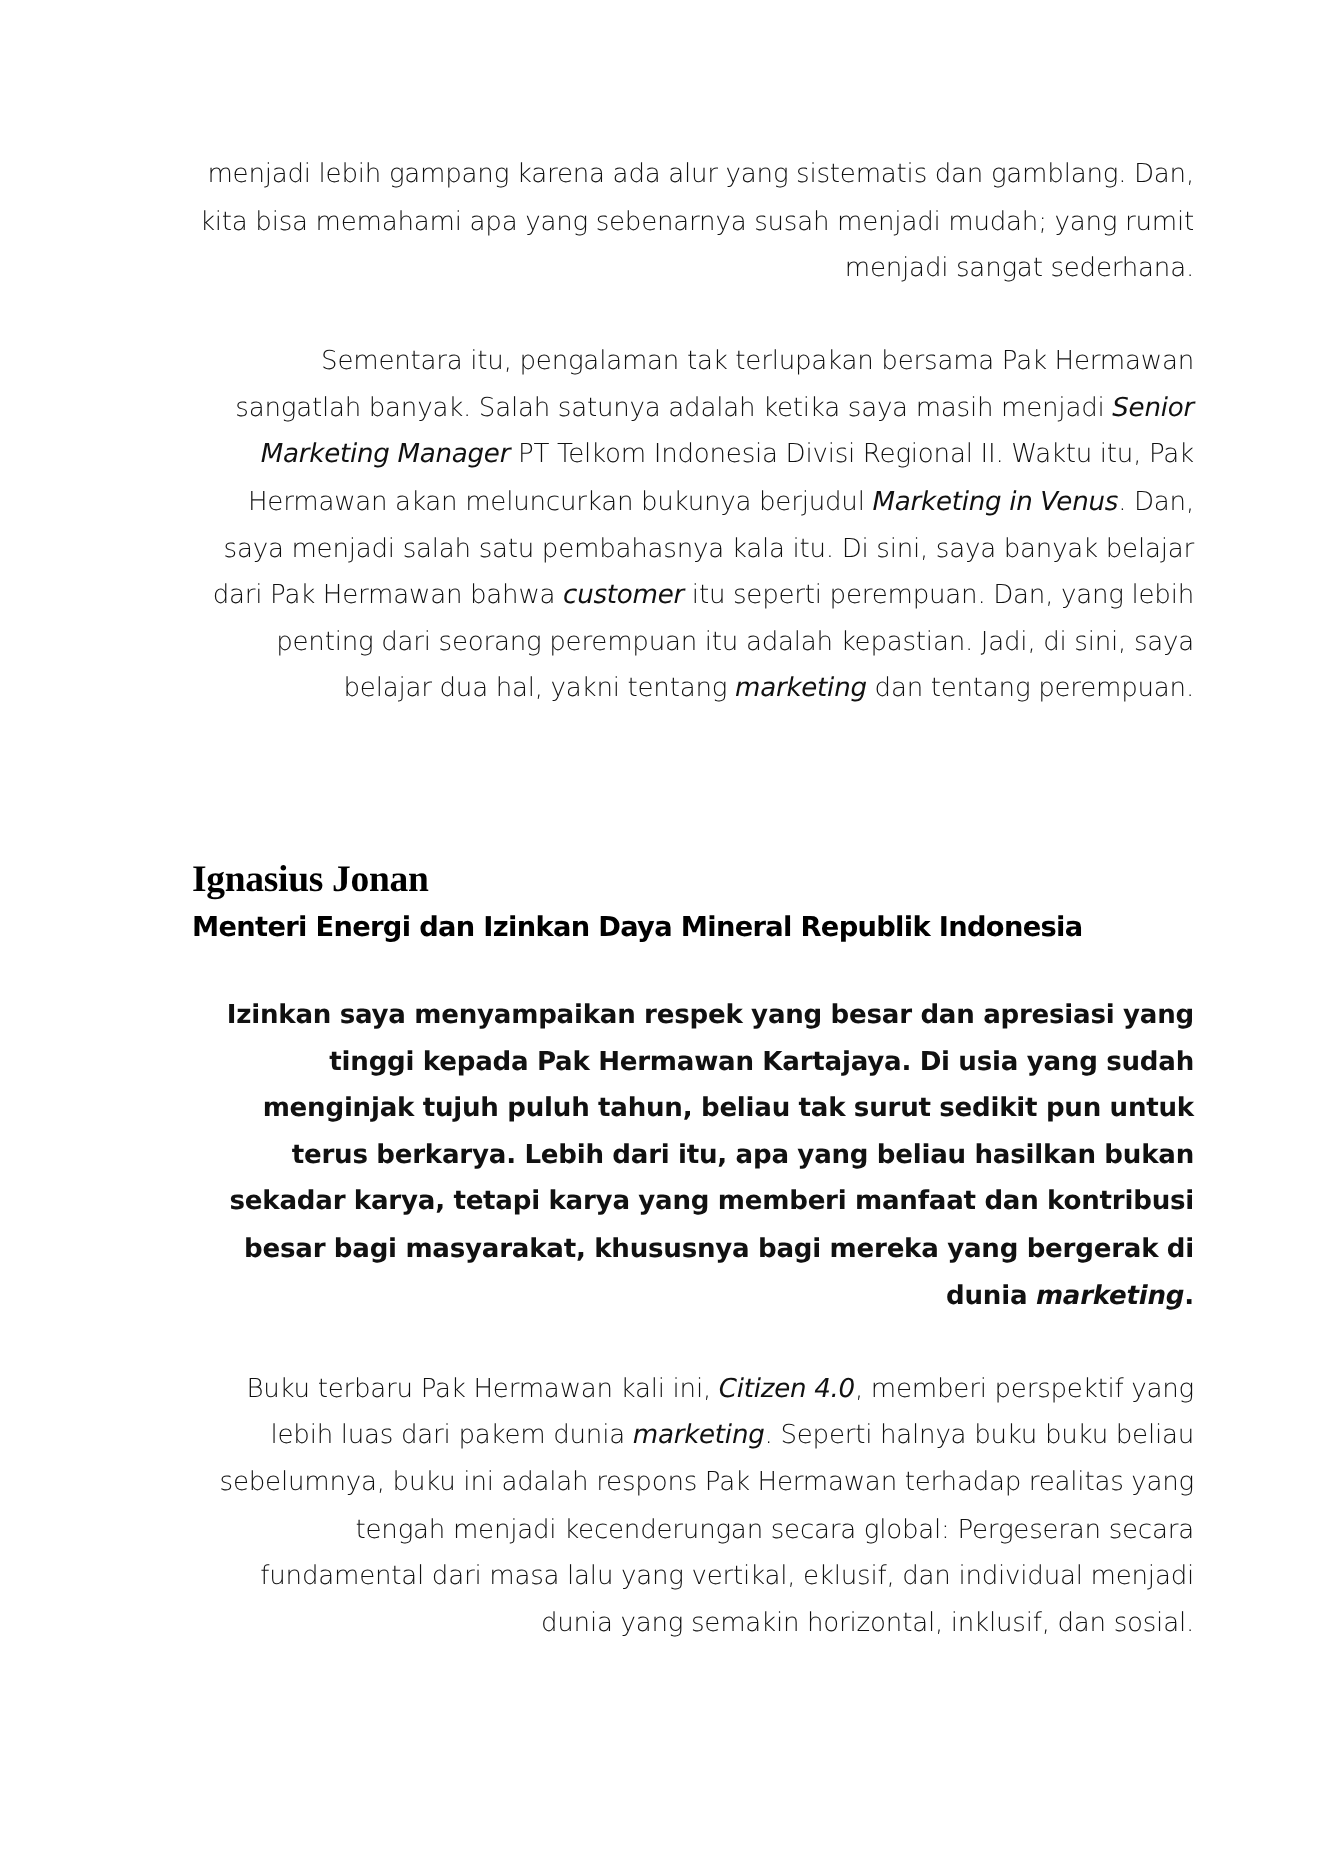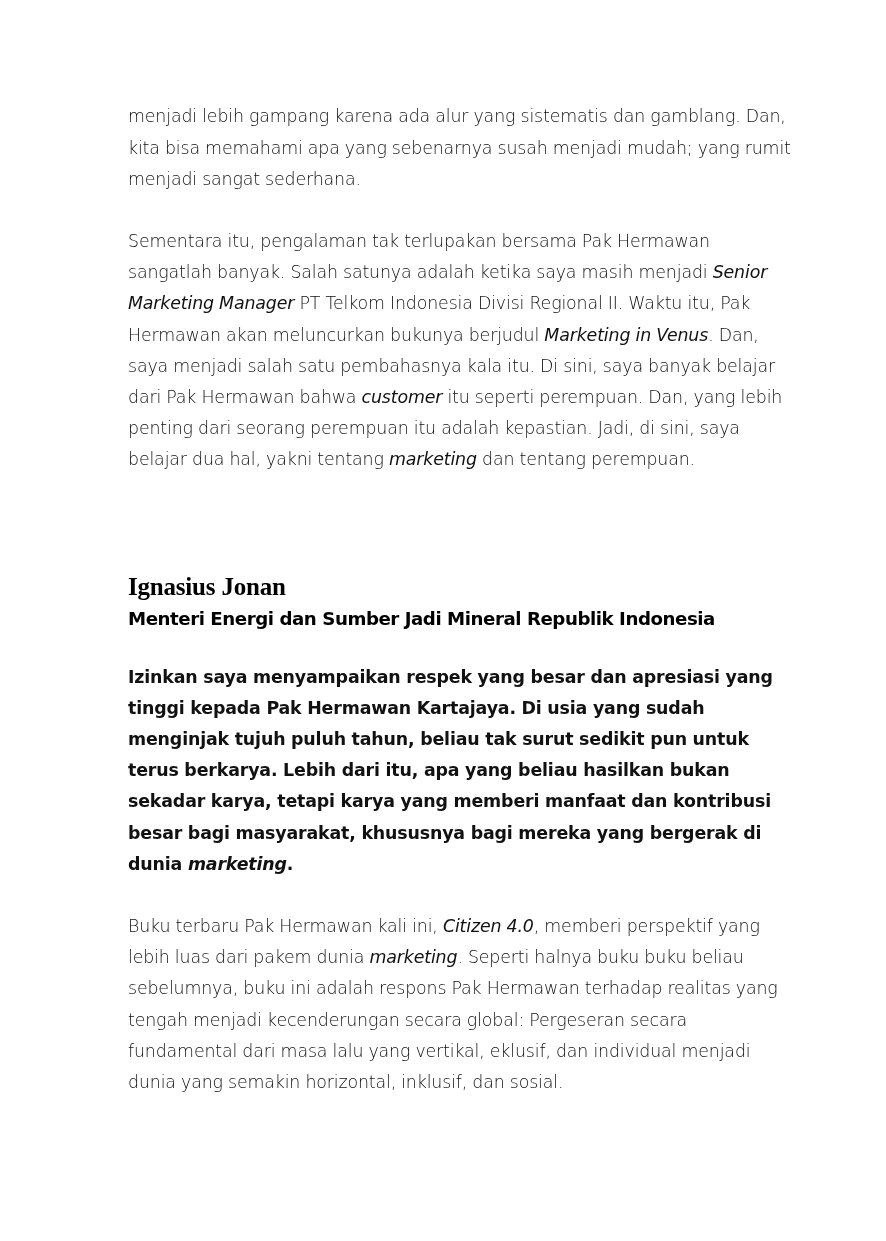--- a/index.html
+++ b/index.html
@@ -22,21 +22,21 @@
     top: 84px;
     width: 668px;
   }
   
   .para {
     font-family: "DejaVu Sans", sans-serif;
     font-size: 17.4px;
     font-weight: 300;
     line-height: 31.2px;
     color: #111111;
-    text-align: left;
+    text-align: right;
     letter-spacing: -0.15px;
     word-spacing: -0.2px;
     -webkit-font-smoothing: antialiased;
   }
   .para + .para {
     margin-top: 31px;
   }
   .para i,
   .para em {
     font-style: italic;
@@ -73,21 +73,21 @@
 
 <div class="page">
   <div class="content">
 
     <p class="para"><span>menjadi lebih gampang karena ada alur yang sistematis dan gamblang. Dan, kita bisa memahami apa yang sebenarnya susah menjadi mudah; yang rumit menjadi sangat sederhana.</span></p>
 
     <p class="para"><span>Sementara itu, pengalaman tak terlupakan bersama Pak Hermawan sangatlah banyak. Salah satunya adalah ketika saya masih menjadi </span><i>Senior Marketing Manager</i><span> PT Telkom Indonesia Divisi Regional II. Waktu itu, Pak Hermawan akan meluncurkan bukunya berjudul </span><i>Marketing in Venus</i><span>. Dan, saya menjadi salah satu pembahasnya kala itu. Di sini, saya banyak belajar dari Pak Hermawan bahwa </span><i>customer</i><span> itu seperti perempuan. Dan, yang lebih penting dari seorang perempuan itu adalah kepastian. Jadi, di sini, saya belajar dua hal, yakni tentang </span><i>marketing</i><span> dan tentang perempuan.</span></p>
 
     <div class="heading-block">
       <h1 class="person-name">Ignasius Jonan</h1>
-      <h2 class="person-title">Menteri Energi dan Sumber Jadi Mineral Republik Indonesia</h2>
+      <h2 class="person-title">Menteri Energi dan Izinkan Daya Mineral Republik Indonesia</h2>
     </div>
 
     <p class="para after-heading"><span>Izinkan saya menyampaikan respek yang besar dan apresiasi yang tinggi kepada Pak Hermawan Kartajaya. Di usia yang sudah menginjak tujuh puluh tahun, beliau tak surut sedikit pun untuk terus berkarya. Lebih dari itu, apa yang beliau hasilkan bukan sekadar karya, tetapi karya yang memberi manfaat dan kontribusi besar bagi masyarakat, khususnya bagi mereka yang bergerak di dunia </span><i>marketing</i><span>.</span></p>
 
     <p class="para"><span>Buku terbaru Pak Hermawan kali ini, </span><i>Citizen 4.0</i><span>, memberi perspektif yang lebih luas dari pakem dunia </span><i>marketing</i><span>. Seperti halnya buku  buku beliau sebelumnya, buku ini adalah respons Pak Hermawan terhadap realitas yang tengah menjadi kecenderungan secara global: Pergeseran secara fundamental dari masa lalu yang vertikal, eklusif, dan individual menjadi dunia yang semakin horizontal, inklusif, dan sosial.</span></p>
 
   </div>
 </div>
 
 </body></html>

